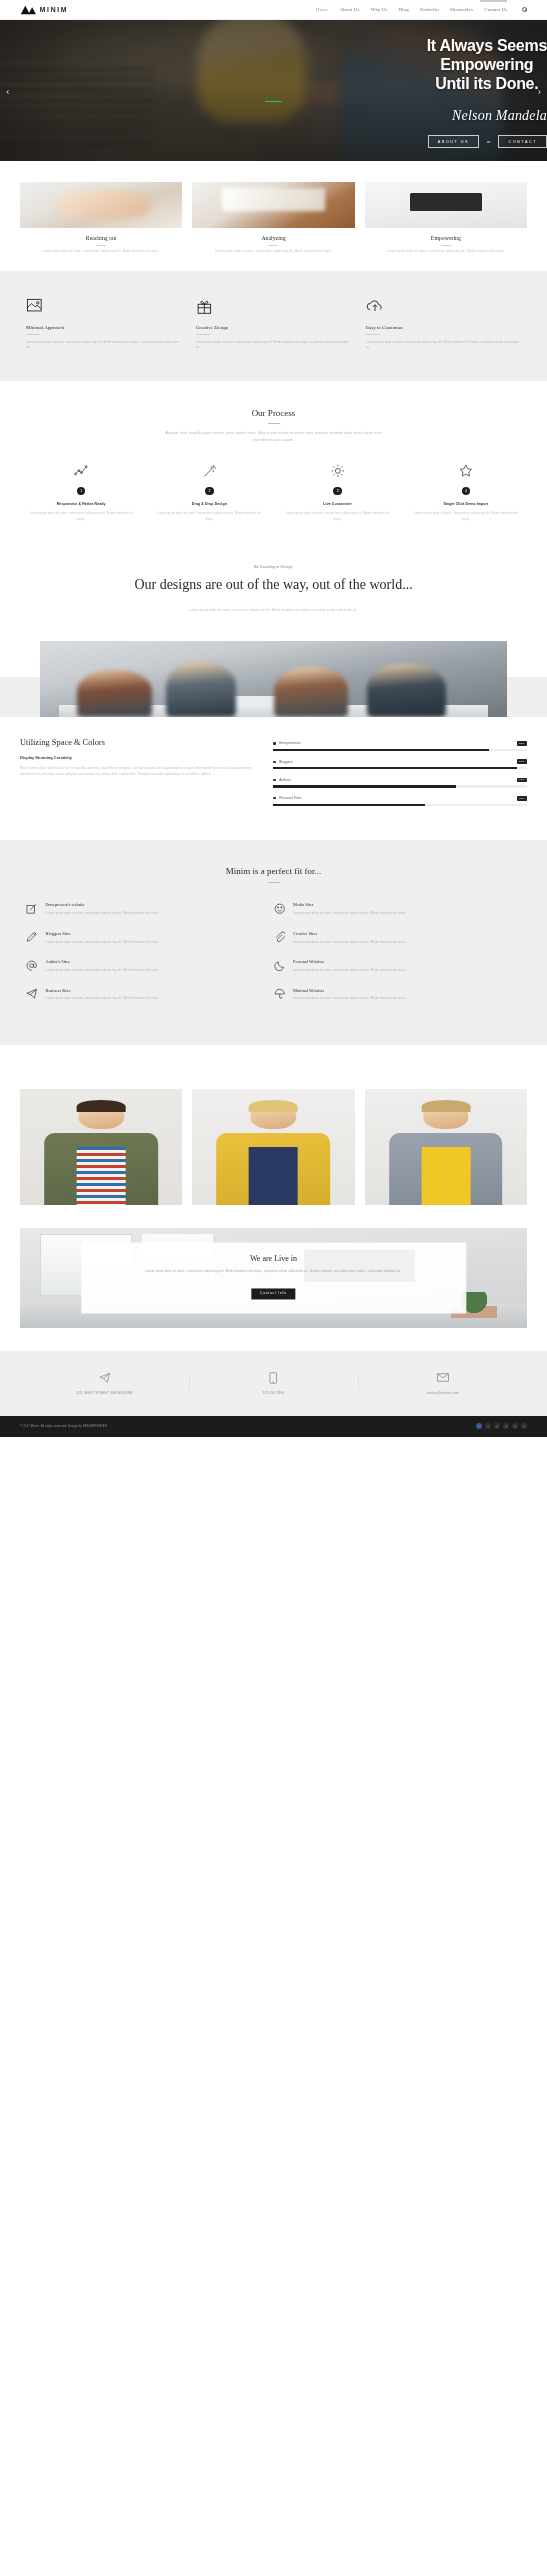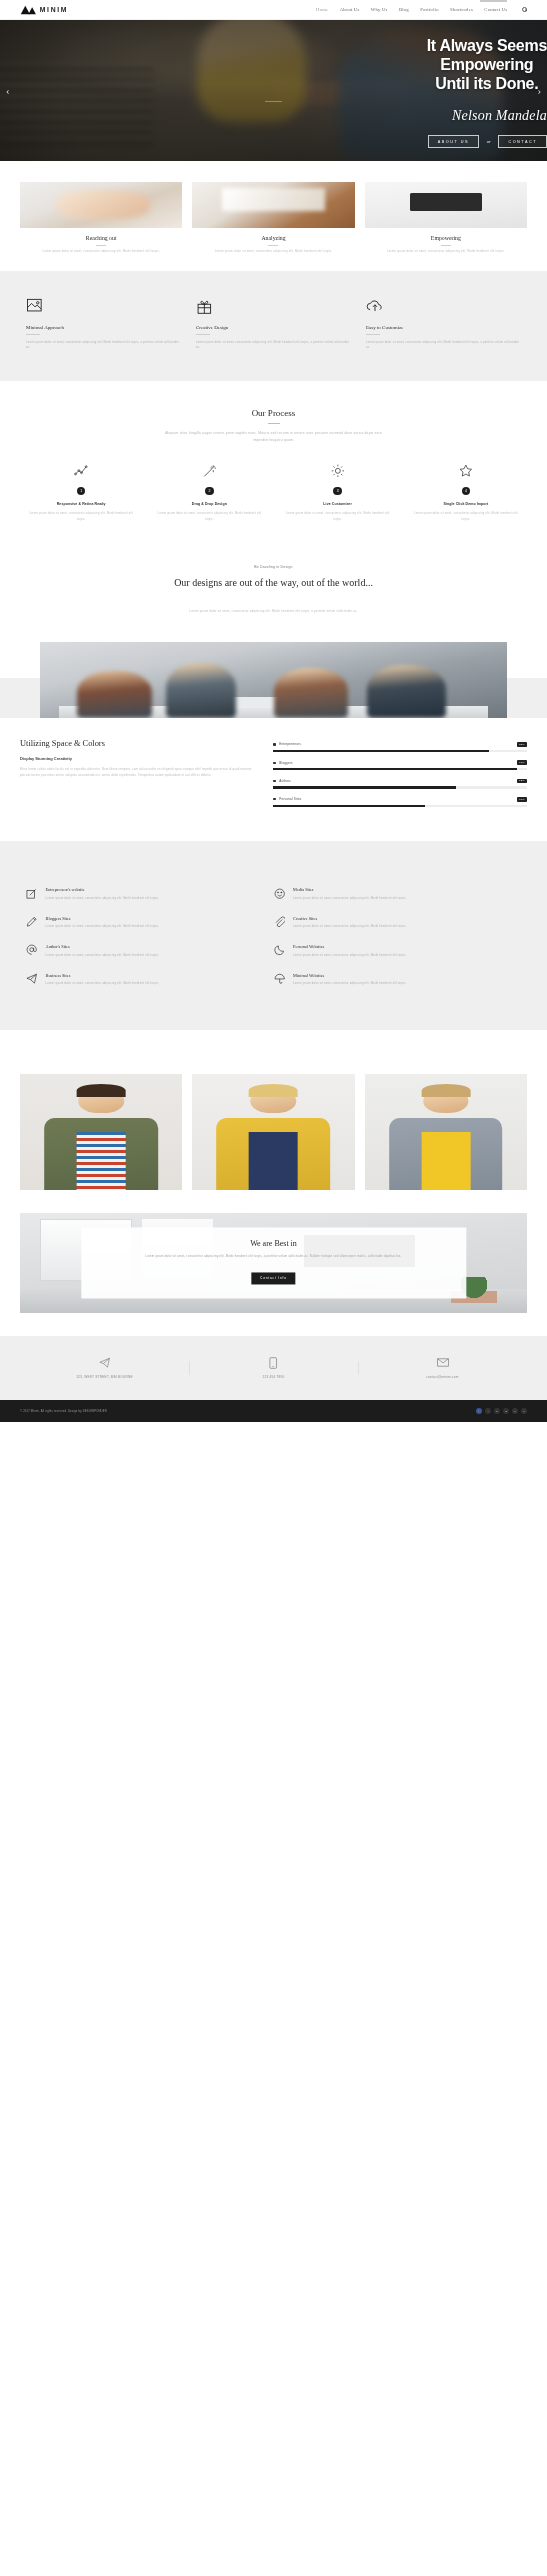--- a/index.html
+++ b/index.html
@@ -81,21 +81,21 @@
   .steps{display:flex;gap:6px;margin-top:20px}
   .step{flex:1;text-align:center}
   .step-ic{height:15px;display:flex;align-items:center;justify-content:center;margin-bottom:9px}
   .step-badge{width:8.4px;height:8.4px;border-radius:50%;background:#1e1e1e;color:#fff;font-size:3.5px;display:flex;align-items:center;justify-content:center;margin:0 auto 6.8px}
   .step-t{font-size:3.5px;color:#2e2e2e;font-weight:bold;letter-spacing:0.1px;margin-bottom:5.3px}
   .step-d{font-size:2.7px;line-height:2;color:#bcbcbc;padding:0 6.8px;letter-spacing:0.2px}
 
   
   .dazzle{text-align:center;padding:16.7px 20px 15px;background:#fff}
   .dz-kick{font-size:3.5px;color:#7c7c7c;letter-spacing:0.2px;margin-bottom:8.4px}
-  .dz-title{font-family:"Liberation Serif",serif;font-size:10px;color:#2a2a2a;margin-bottom:21px}
+  .dz-title{font-family:"Liberation Serif",serif;font-size:14px;color:#2a2a2a;margin-bottom:15px}
   .dz-d{font-size:2.9px;line-height:2;color:#bcbcbc;max-width:228px;margin:0 auto;letter-spacing:0.2px}
 
   
   .photo-band{position:relative;height:76px;margin-top:12px}
   .photo-band .bg-split{position:absolute;inset:0;background:linear-gradient(180deg,#fff 0 48%,#efefef 48% 100%)}
   .photo{position:absolute;left:40px;right:40px;top:0;bottom:0;overflow:hidden;
     background:linear-gradient(170deg,#d9dde0 0%,#c8ccd0 28%,#9aa2a8 58%,#6f787e 100%)}
   .ph-fig{position:absolute;bottom:0;border-radius:45% 45% 8% 8%;filter:blur(2.3px)}
   .ph1{left:8%;width:16%;height:62%;background:linear-gradient(175deg,#e8c49c,#7c4f3a 42%,#3e4a55)}
   .ph2{left:27%;width:15%;height:72%;background:linear-gradient(175deg,#f0d3ae,#5d6b76 40%,#2e3840)}
@@ -414,20 +414,24 @@
           <span class="bar-val">60%</span>
           </div>
         <div class="bar-track">
             <div class="bar-fill" style="width:60%"></div>
           </div>
       </div>
     </div>
   </div>
 
   <div class="fit">
+    <div class="sec-head">
+      <div class="sec-title">Minim is a perfect fit for...</div>
+      <div class="sec-rule"></div>
+    </div>
     <div class="fit-grid">
       <div class="fit-item">
         <div class="fit-ic">
             <svg width="11.4" height="11.4" viewBox="0 0 18 18" fill="none" stroke="#333" stroke-width="1.1">
               <rect x="1.5" y="4" width="12" height="12"></rect>
               <path d="M6 11.5L15.5 2"></path>
             </svg>
           </div>
         <div>
             <div class="fit-t">Entrepreneur's website</div>
@@ -548,21 +552,21 @@
   </div>
 
   <div class="best">
     <div class="best-box">
       <div class="bb-win"></div>
         <div class="bb-win2"></div>
         <div class="bb-screen"></div>
       <div class="bb-desk"></div>
         <div class="bb-plant"></div>
       <div class="bb-card">
-        <div class="bb-t">We are Best in</div>
+        <div class="bb-t">We are Live in</div>
         <div class="bb-d">Lorem ipsum dolor sit amet, consectetur adipiscing elit. Morbi hendrerit elit turpis, a porttitor velum sollicitudin ac. Nullam tristique sed ullamcorper mattis, sollicitudin dapibus leo.</div>
         <a href="#" class="bb-btn">Contact Info</a>
       </div>
     </div>
   </div>
 
   <div class="contact">
     <div class="ct">
       <div class="ct-ic">
           <svg width="11.4" height="11.4" viewBox="0 0 18 18" fill="none" stroke="#777" stroke-width="1">

